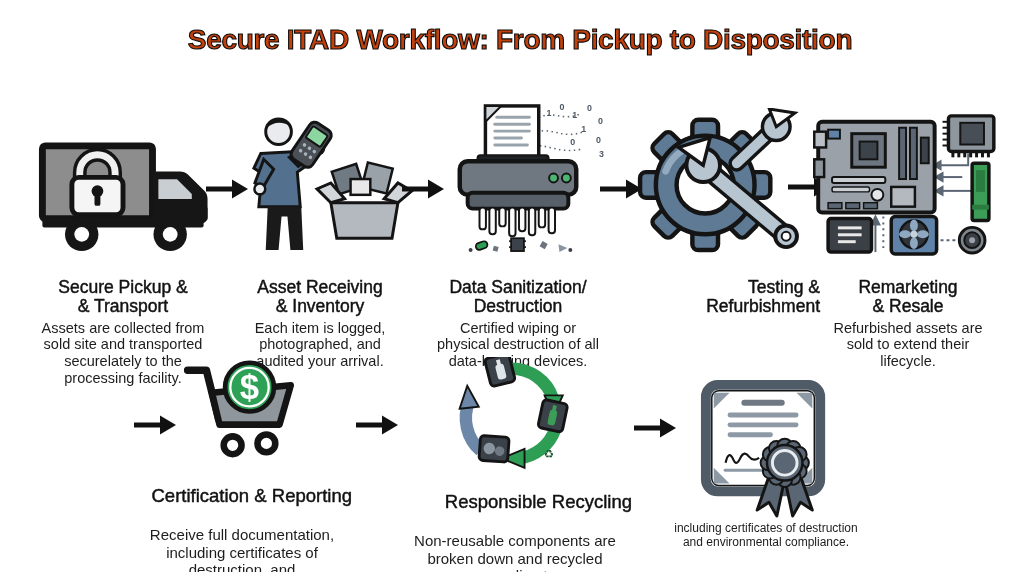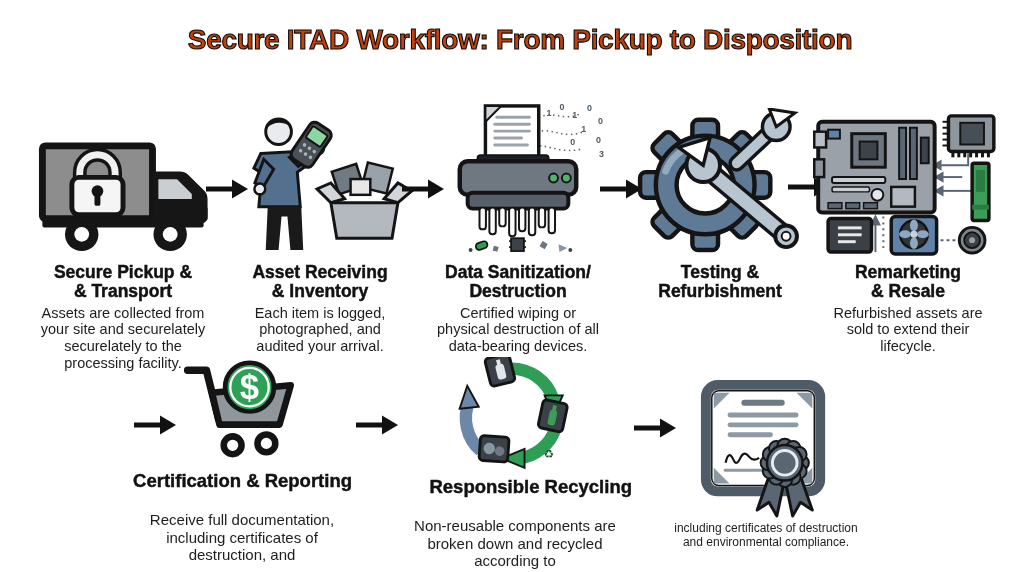--- a/index.html
+++ b/index.html
@@ -3,22 +3,22 @@
 <meta charset="utf-8">
 <style>
   html,body{margin:0;padding:0;background:#fff;}
   .canvas{position:relative;width:1024px;height:572px;background:#ffffff;overflow:hidden;
           font-family:"Liberation Sans",sans-serif;color:#1d1d1f;}
   .title{position:absolute;top:24px;left:8px;width:100%;text-align:center;
          font-size:28px;font-weight:bold;color:#c2410c;-webkit-text-stroke:1.1px #0a0a0a;
          letter-spacing:-0.3px;}
   .step{position:absolute;text-align:center;}
   .icon-wrap{display:flex;align-items:flex-end;justify-content:center;overflow:visible;}
-  .step-title{font-weight:bold;font-size:17.5px;line-height:1.1;color:#121212;
-              white-space:pre-line;-webkit-text-stroke:0.45px #121212;margin-top:7px;}
+  .step-title{font-weight:normal;font-size:17.5px;line-height:1.1;color:#121212;
+              white-space:pre-line;-webkit-text-stroke:0.45px #121212;margin-top:22px;}
   .step-desc{font-size:14.5px;line-height:1.16;color:#1d1d1f;white-space:pre-line;margin-top:3px;}
   .row2 .step-title{font-size:18.5px;text-align:right;}
   .row2 .step-desc{font-size:15px;margin-top:20px;}
   .flow-arrow{position:absolute;}
   svg{display:block;}
   text.svgtxt{font-family:"Liberation Sans",sans-serif;}
 </style>
 </head>
 <body>
 
@@ -41,21 +41,21 @@
         <rect x="167" y="68" width="9" height="14" rx="2" fill="#161616"></rect>
         <circle cx="48" cy="96" r="17" fill="#161616"></circle>
           <circle cx="48" cy="96" r="7.5" fill="#ffffff"></circle>
         <circle cx="138" cy="96" r="17" fill="#161616"></circle>
           <circle cx="138" cy="96" r="7.5" fill="#ffffff"></circle>
       </svg>
     </div>
     <div class="step-title">Secure Pickup &amp;
 &amp; Transport</div>
     <div class="step-desc">Assets are collected from
-your site and securelately
+sold site and transported
 securelately to the
 processing facility.</div>
   </div>
 
   <svg class="flow-arrow" style="left:204px;top:176px;" width="44" height="26" viewBox="0 0 44 26">
     <line x1="2" y1="13" x2="30" y2="13" stroke="#111" stroke-width="5"></line>
       <polygon points="28,3.5 44,13 28,22.5" fill="#111"></polygon>
   </svg>
 
   <div class="step row1" style="left:220px;top:100px;width:200px;">
@@ -164,21 +164,21 @@
     <div class="step-desc">Certified wiping or
 physical destruction of all
 data-bearing devices.</div>
   </div>
 
   <svg class="flow-arrow" style="left:598px;top:176px;" width="44" height="26" viewBox="0 0 44 26">
     <line x1="2" y1="13" x2="30" y2="13" stroke="#111" stroke-width="5"></line>
       <polygon points="28,3.5 44,13 28,22.5" fill="#111"></polygon>
   </svg>
 
-  <div class="step row1" style="left:620px;top:100px;width:200px;">
+  <div class="step row1" style="left:620px;top:100px;width:200px;text-align:right;">
     <div class="icon-wrap" style="height:156px;">
       <svg viewBox="0 0 190 150" width="190" height="148">
         <g transform="translate(80,78)">
           <g fill="#5e7a95" stroke="#141414" stroke-width="4.5">
             <rect x="-13" y="-66" width="26" height="28" rx="6"></rect>
             <rect x="-13" y="-66" width="26" height="28" rx="6" transform="rotate(45)"></rect>
             <rect x="-13" y="-66" width="26" height="28" rx="6" transform="rotate(90)"></rect>
             <rect x="-13" y="-66" width="26" height="28" rx="6" transform="rotate(135)"></rect>
             <rect x="-13" y="-66" width="26" height="28" rx="6" transform="rotate(180)"></rect>
             <rect x="-13" y="-66" width="26" height="28" rx="6" transform="rotate(225)"></rect>

